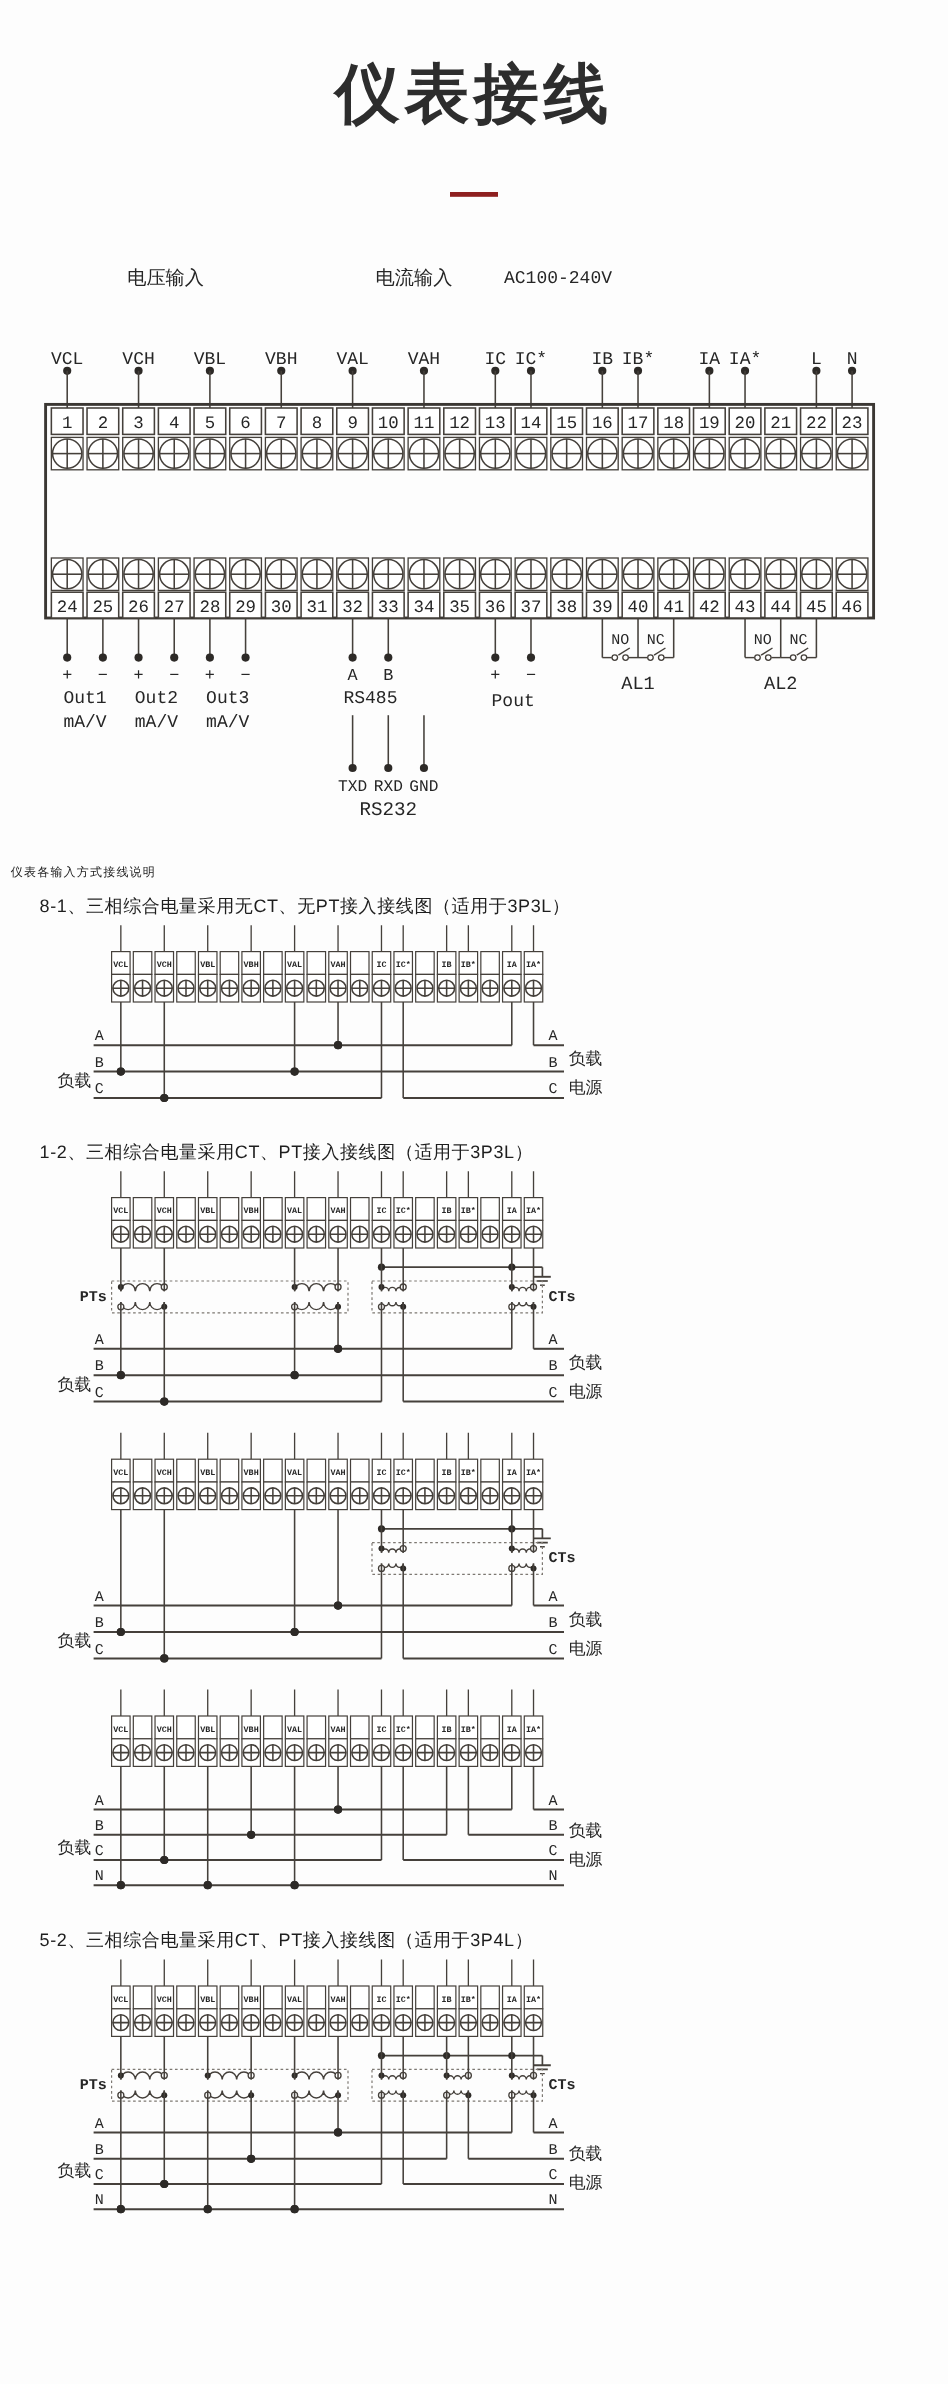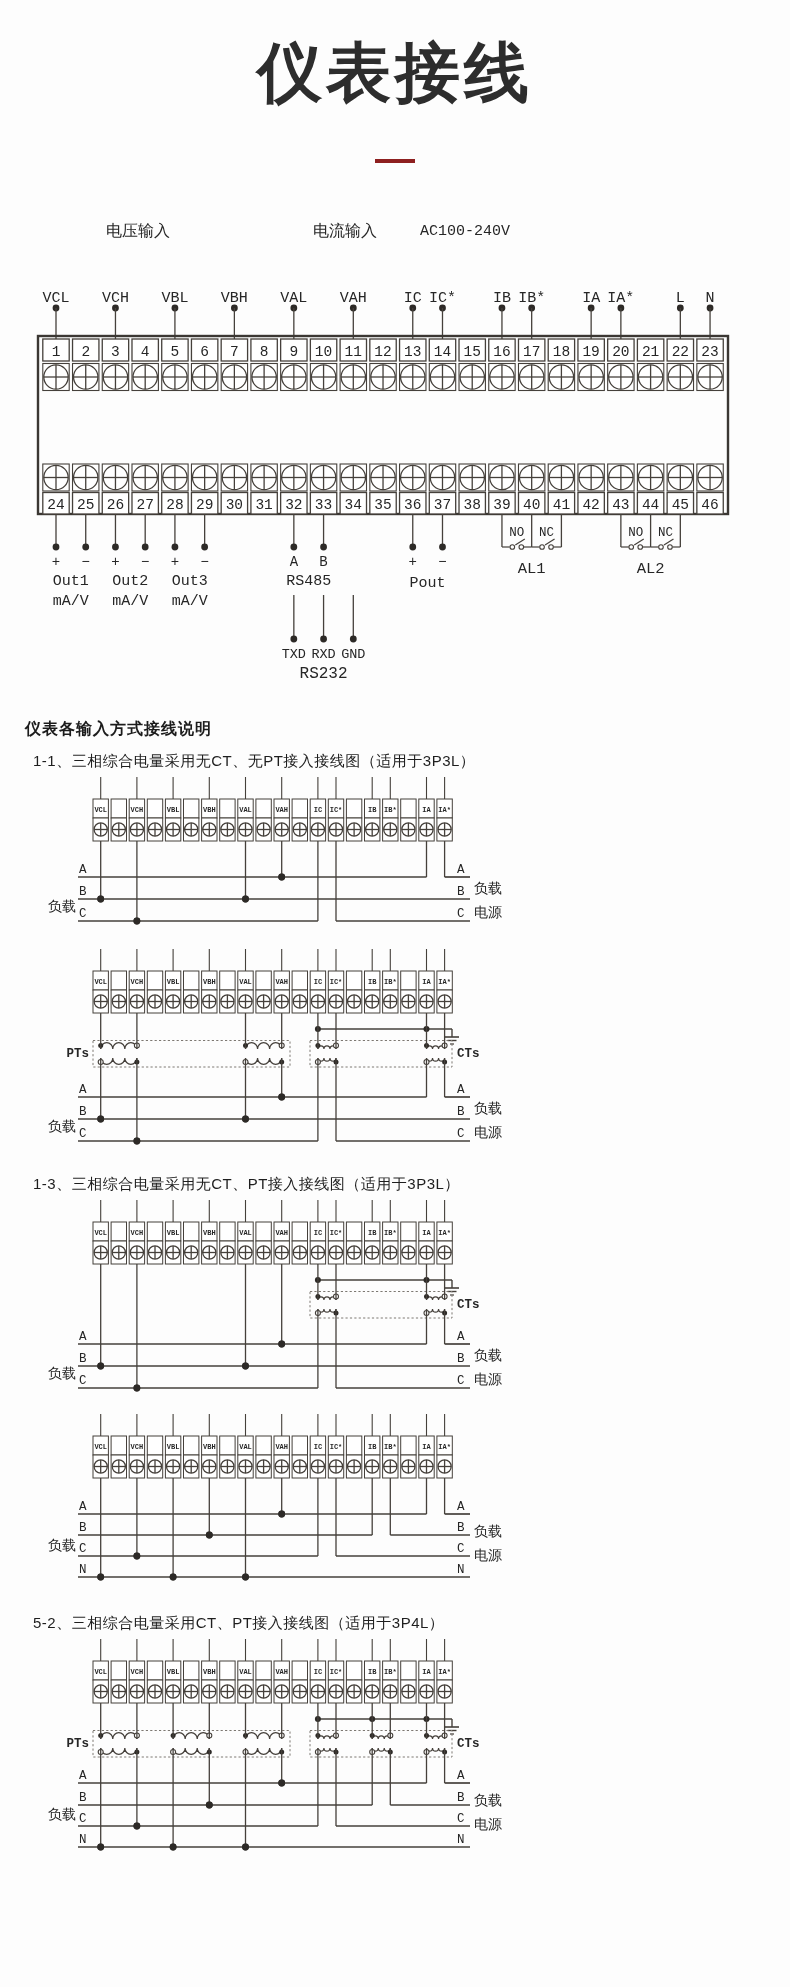--- a/index.html
+++ b/index.html
@@ -1,25 +1,25 @@
 <!DOCTYPE html>
 <html><head>
 <meta charset="utf-8">
 <style>
   html,body{margin:0;padding:0;background:#fdfdfd;}
   body{width:790px;min-height:1987px;font-family:"Liberation Sans","DejaVu Sans",sans-serif;color:#222;}
   .page{width:790px;position:relative;}
   h1[data-name="page-title"]{
-    margin:32px 0 0;text-align:center;font-size:65px;line-height:1.25;
+    margin:46px 0 0;text-align:center;font-size:54px;line-height:1.25;
     font-weight:900;color:#2d2d2d;letter-spacing:4px;
   }
   .divider{width:40px;height:4px;margin:46px auto 0;background:#8e2020;}
   #main-block{margin-top:6px;}
   h2[data-name="section-heading"]{
-    margin:20px 0 0 25px;font-size:16px;font-weight:bold;color:#1c1c1c;letter-spacing:1px;
+    margin:20px 0 0 9px;font-size:10px;font-weight:normal;color:#1c1c1c;letter-spacing:1px;
   }
   .diag h3{
     margin:12px 0 2px 33px;font-size:15px;font-weight:500;color:#1e1e1e;letter-spacing:0.5px;
   }
   svg{display:block;}
 </style>
 </head>
 <body>
 
 <div class="page" data-name="page">
@@ -427,21 +427,21 @@
         <text x="323.57" y="489" text-anchor="middle" font-size="13.5" fill="#262626" font-family="&quot;Liberation Mono&quot;,&quot;DejaVu Sans Mono&quot;,monospace" font-weight="normal">RXD</text>
         <line x1="353.3" y1="426" x2="353.3" y2="470" stroke="#45403b" stroke-width="1.3"></line>
         <circle cx="353.3" cy="470" r="3.4" fill="#2d2a27"></circle>
         <text x="353.3" y="489" text-anchor="middle" font-size="13.5" fill="#262626" font-family="&quot;Liberation Mono&quot;,&quot;DejaVu Sans Mono&quot;,monospace" font-weight="normal">GND</text>
         <text x="323.57" y="509" text-anchor="middle" font-size="16" fill="#262626" font-family="&quot;Liberation Mono&quot;,&quot;DejaVu Sans Mono&quot;,monospace" font-weight="normal">RS232</text>
       </svg>
     </div>
   <h2 data-name="section-heading">仪表各输入方式接线说明</h2>
   <div id="diagrams" data-name="wiring-diagrams">
       <div class="diag" data-name="diagram-1-1">
-        <h3 data-name="diagram-title">1-1、三相综合电量采用无CT、无PT接入接线图（适用于3P3L）</h3>
+        <h3 data-name="diagram-title">8-1、三相综合电量采用无CT、无PT接入接线图（适用于3P3L）</h3>
         <div data-name="diagram-canvas">
           <svg width="790" height="172" viewBox="0 0 790 172" data-name="diagram-svg-1-1">
             <line x1="100.7" y1="4" x2="100.7" y2="26" stroke="#45403b" stroke-width="1.1"></line>
             <rect x="93" y="26" width="15.4" height="19" fill="#fff" stroke="#45403b" stroke-width="1"></rect>
             <text x="100.7" y="39" text-anchor="middle" font-size="7" fill="#262626" font-family="&quot;Liberation Mono&quot;,&quot;DejaVu Sans Mono&quot;,monospace" font-weight="bold">VCL</text>
             <rect x="93" y="45" width="15.4" height="23" fill="#fff" stroke="#45403b" stroke-width="1"></rect>
             <circle cx="100.7" cy="56.5" r="6.6" fill="none" stroke="#45403b" stroke-width="1.3"></circle>
             <line x1="94.10000000000001" y1="56.5" x2="107.3" y2="56.5" stroke="#45403b" stroke-width="1.3"></line>
             <line x1="100.7" y1="49.9" x2="100.7" y2="63.1" stroke="#45403b" stroke-width="1.3"></line>
             <rect x="111.1" y="26" width="15.4" height="19" fill="#fff" stroke="#45403b" stroke-width="1"></rect>
@@ -588,20 +588,21 @@
             <line x1="336" y1="68" x2="336" y2="148" stroke="#45403b" stroke-width="1.3"></line>
             <line x1="426.5" y1="68" x2="426.5" y2="104" stroke="#45403b" stroke-width="1.3"></line>
             <line x1="444.6" y1="68" x2="444.6" y2="104" stroke="#45403b" stroke-width="1.3"></line>
             <text x="62" y="138" text-anchor="middle" font-size="14" fill="#262626" font-family="&quot;Liberation Sans&quot;,&quot;DejaVu Sans&quot;,sans-serif" font-weight="normal">负载</text>
             <text x="488" y="120" text-anchor="middle" font-size="14" fill="#262626" font-family="&quot;Liberation Sans&quot;,&quot;DejaVu Sans&quot;,sans-serif" font-weight="normal">负载</text>
             <text x="488" y="144" text-anchor="middle" font-size="14" fill="#262626" font-family="&quot;Liberation Sans&quot;,&quot;DejaVu Sans&quot;,sans-serif" font-weight="normal">电源</text>
           </svg>
         </div>
       </div>
       <div class="diag" data-name="diagram-1-2">
+        <h3 data-name="diagram-title">1-2、三相综合电量采用CT、PT接入接线图（适用于3P3L）</h3>
         <div data-name="diagram-canvas">
           <svg width="790" height="218" viewBox="0 0 790 218" data-name="diagram-svg-1-2">
             <line x1="100.7" y1="4" x2="100.7" y2="26" stroke="#45403b" stroke-width="1.1"></line>
             <rect x="93" y="26" width="15.4" height="19" fill="#fff" stroke="#45403b" stroke-width="1"></rect>
             <text x="100.7" y="39" text-anchor="middle" font-size="7" fill="#262626" font-family="&quot;Liberation Mono&quot;,&quot;DejaVu Sans Mono&quot;,monospace" font-weight="bold">VCL</text>
             <rect x="93" y="45" width="15.4" height="23" fill="#fff" stroke="#45403b" stroke-width="1"></rect>
             <circle cx="100.7" cy="56.5" r="6.6" fill="none" stroke="#45403b" stroke-width="1.3"></circle>
             <line x1="94.10000000000001" y1="56.5" x2="107.3" y2="56.5" stroke="#45403b" stroke-width="1.3"></line>
             <line x1="100.7" y1="49.9" x2="100.7" y2="63.1" stroke="#45403b" stroke-width="1.3"></line>
             <rect x="111.1" y="26" width="15.4" height="19" fill="#fff" stroke="#45403b" stroke-width="1"></rect>
@@ -791,21 +792,20 @@
             <line x1="336" y1="113" x2="336" y2="196" stroke="#45403b" stroke-width="1.3"></line>
             <line x1="426.5" y1="113" x2="426.5" y2="152" stroke="#45403b" stroke-width="1.3"></line>
             <line x1="444.6" y1="113" x2="444.6" y2="152" stroke="#45403b" stroke-width="1.3"></line>
             <text x="62" y="186" text-anchor="middle" font-size="14" fill="#262626" font-family="&quot;Liberation Sans&quot;,&quot;DejaVu Sans&quot;,sans-serif" font-weight="normal">负载</text>
             <text x="488" y="168" text-anchor="middle" font-size="14" fill="#262626" font-family="&quot;Liberation Sans&quot;,&quot;DejaVu Sans&quot;,sans-serif" font-weight="normal">负载</text>
             <text x="488" y="192" text-anchor="middle" font-size="14" fill="#262626" font-family="&quot;Liberation Sans&quot;,&quot;DejaVu Sans&quot;,sans-serif" font-weight="normal">电源</text>
           </svg>
         </div>
       </div>
       <div class="diag" data-name="diagram-1-3">
-        <h3 data-name="diagram-title">1-3、三相综合电量采用无CT、PT接入接线图（适用于3P3L）</h3>
         <div data-name="diagram-canvas">
           <svg width="790" height="214" viewBox="0 0 790 214" data-name="diagram-svg-1-3">
             <line x1="100.7" y1="4" x2="100.7" y2="26" stroke="#45403b" stroke-width="1.1"></line>
             <rect x="93" y="26" width="15.4" height="19" fill="#fff" stroke="#45403b" stroke-width="1"></rect>
             <text x="100.7" y="39" text-anchor="middle" font-size="7" fill="#262626" font-family="&quot;Liberation Mono&quot;,&quot;DejaVu Sans Mono&quot;,monospace" font-weight="bold">VCL</text>
             <rect x="93" y="45" width="15.4" height="23" fill="#fff" stroke="#45403b" stroke-width="1"></rect>
             <circle cx="100.7" cy="56.5" r="6.6" fill="none" stroke="#45403b" stroke-width="1.3"></circle>
             <line x1="94.10000000000001" y1="56.5" x2="107.3" y2="56.5" stroke="#45403b" stroke-width="1.3"></line>
             <line x1="100.7" y1="49.9" x2="100.7" y2="63.1" stroke="#45403b" stroke-width="1.3"></line>
             <rect x="111.1" y="26" width="15.4" height="19" fill="#fff" stroke="#45403b" stroke-width="1"></rect>

